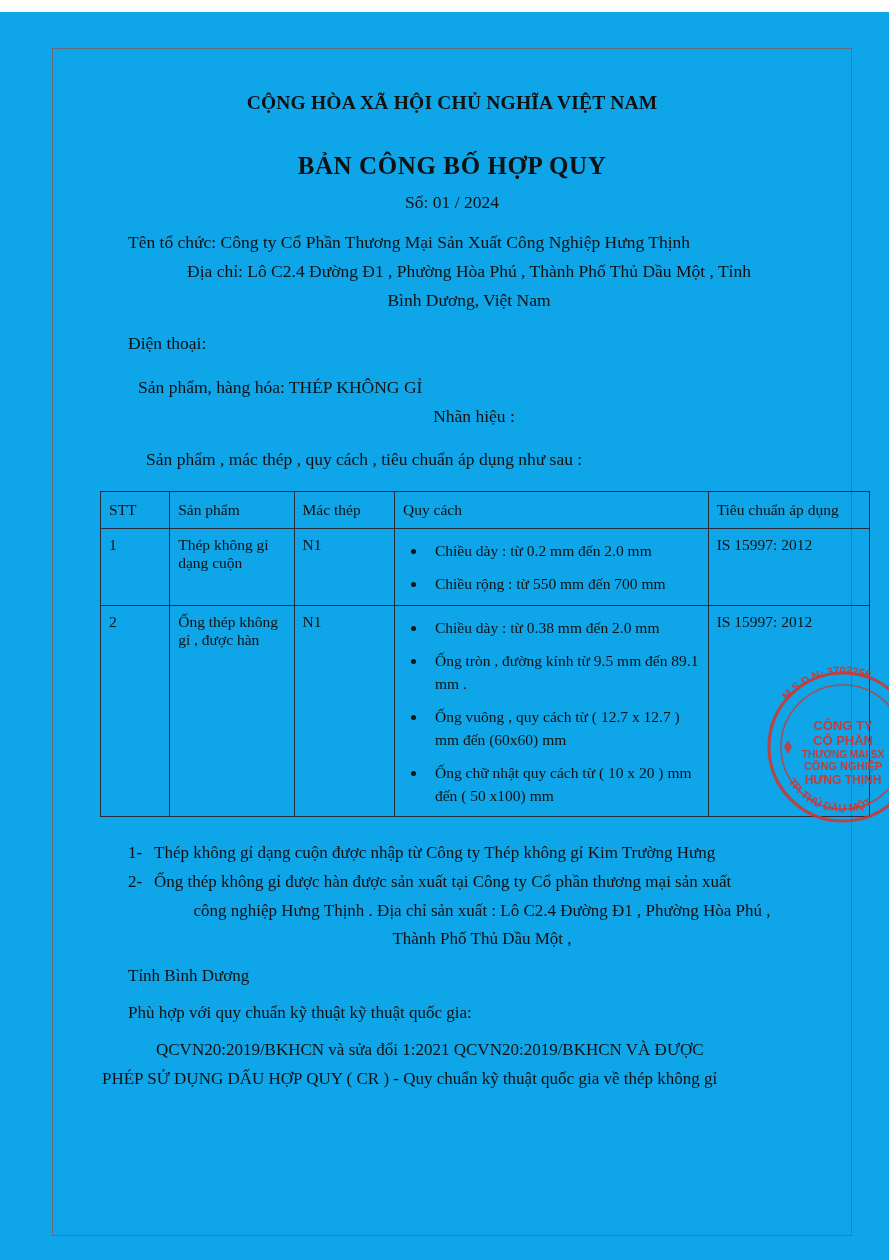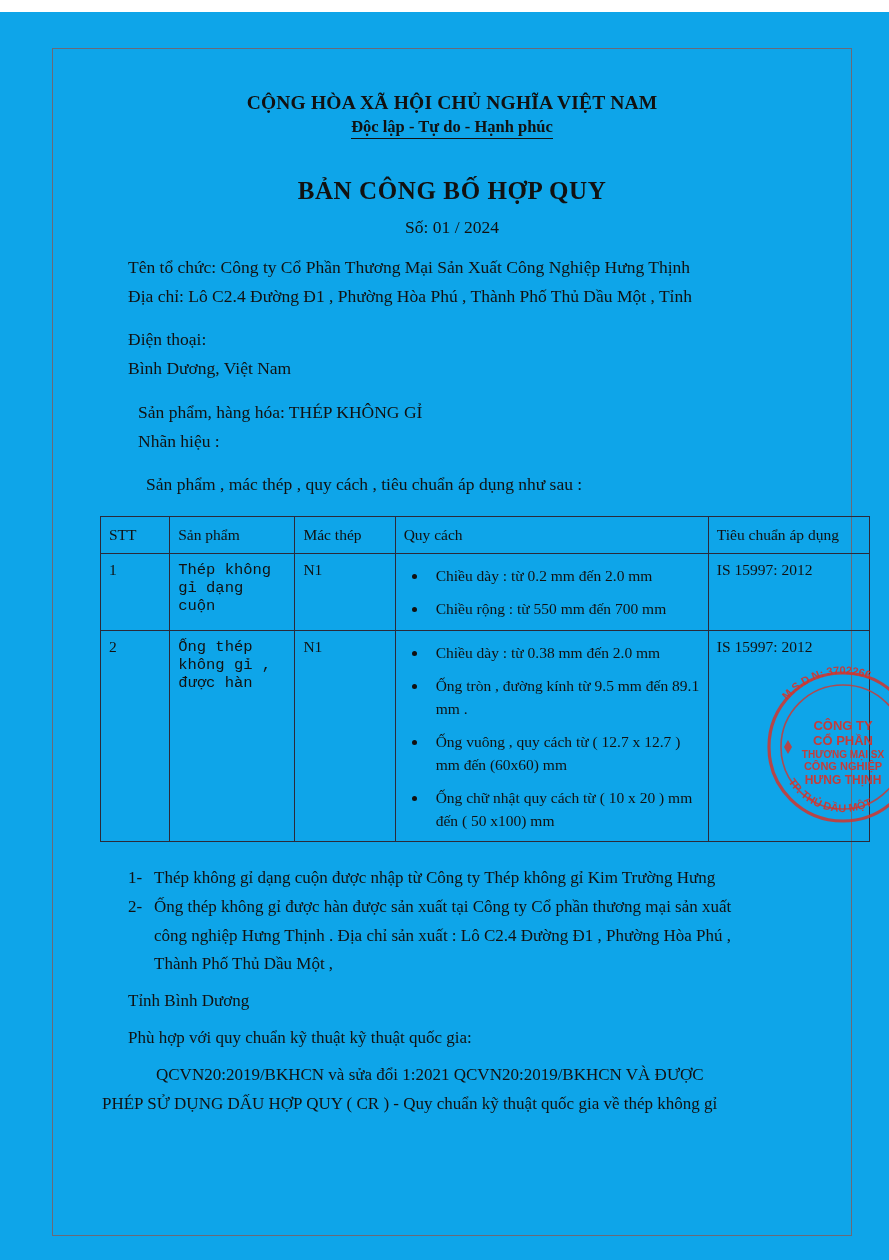--- a/index.html
+++ b/index.html
@@ -65,21 +65,21 @@
   .doc-number {
     font-size: 17.5px;
     margin-top: 12px;
   }
   .field-line {
     font-size: 17.5px;
     line-height: 1.55;
     margin-top: 16px;
     padding-left: 34px;
   }
-  .field-line.tight { margin-top: 2px; }
+  .field-line.tight { margin-top: 2px; text-align: center; }
   .field-line.indent2 { padding-left: 44px; }
   .field-line.indent3 { padding-left: 52px; }
   .bold { font-weight: normal; }
 
   table.spec {
     border-collapse: collapse;
     width: 770px;
     margin: 18px 0 0 6px;
     font-size: 15.5px;
   }
@@ -90,21 +90,21 @@
     font-weight: normal;
     text-align: left;
   }
   table.spec th { padding-top: 9px; padding-bottom: 9px; }
   .col-stt  { width: 56px; text-align: center; }
   .col-sp   { width: 118px; }
   .col-mac  { width: 92px; text-align: center; }
   .col-qc   { width: 330px; margin-top: 26px; }
   .col-tc   { width: 160px; }
   td.c { text-align: center; }
-  td.just { text-align: justify; text-justify: inter-word; font-family: Liberation Mono, monospace; }
+  td.just { text-align: justify; text-justify: inter-word; }
   .cellpad { padding-top: 13px; padding-bottom: 16px; }
   ul.qc {
     margin: 4px 0 2px 0;
     padding-left: 24px;
     list-style: disc;
   }
   ul.qc li {
     margin-bottom: 11px;
     line-height: 1.45;
     padding-left: 8px;
@@ -117,21 +117,21 @@
     line-height: 1.6;
     padding-left: 34px;
   }
   .note-item {
     display: flex;
     margin-bottom: 2px;
   }
   .note-num { width: 26px; flex: 0 0 26px; }
   .note-body { flex: 1; }
   .note-cont { padding-left: 0; }
-  .note-sub { padding-left: 26px; }
+  .note-sub { padding-left: 26px; text-align: center; }
   .para {
     font-size: 17px;
     line-height: 1.6;
     padding-left: 34px;
     margin-top: 10px;
   }
   .para.block {
     padding-left: 34px;
     text-align: justify;
     text-justify: inter-word;
@@ -155,38 +155,37 @@
 </head>
 <body>
 
 <div class="page">
   <div class="scan-frame"></div>
 
   <div class="content">
 
     <div class="center">
       <div class="nat-title">CỘNG HÒA XÃ HỘI CHỦ NGHĨA VIỆT NAM</div>
-      <div><span class="nat-sub">Độc lập - Tự do - Hạnh phúc</span></div>
     </div>
 
     <div class="center doc-title">BẢN CÔNG BỐ HỢP QUY</div>
     <div class="center doc-number">Số: 01 / 2024</div>
 
     <div class="field-line">
       <span>Tên tổ chức:</span>
       <span>Công ty Cổ Phần Thương Mại Sản Xuất Công Nghiệp Hưng Thịnh</span>
     </div>
 
     <div class="field-line tight">
       <span>Địa chỉ:</span>
       <span>Lô C2.4 Đường Đ1 , Phường Hòa Phú , Thành Phố Thủ Dầu Một , Tỉnh</span>
     </div>
+    <div class="field-line tight">Bình Dương, Việt Nam</div>
+
     <div class="field-line">Điện thoại:</div>
-
-    <div class="field-line tight">Bình Dương, Việt Nam</div>
 
     <div class="field-line indent2">
       <span>Sản phẩm, hàng hóa:</span>
       <span class="bold">THÉP KHÔNG GỈ</span>
     </div>
 
     <div class="field-line indent2 tight">Nhãn hiệu :</div>
 
     <div class="field-line indent3">Sản phẩm , mác thép , quy cách , tiêu chuẩn áp dụng như sau :</div>
 

